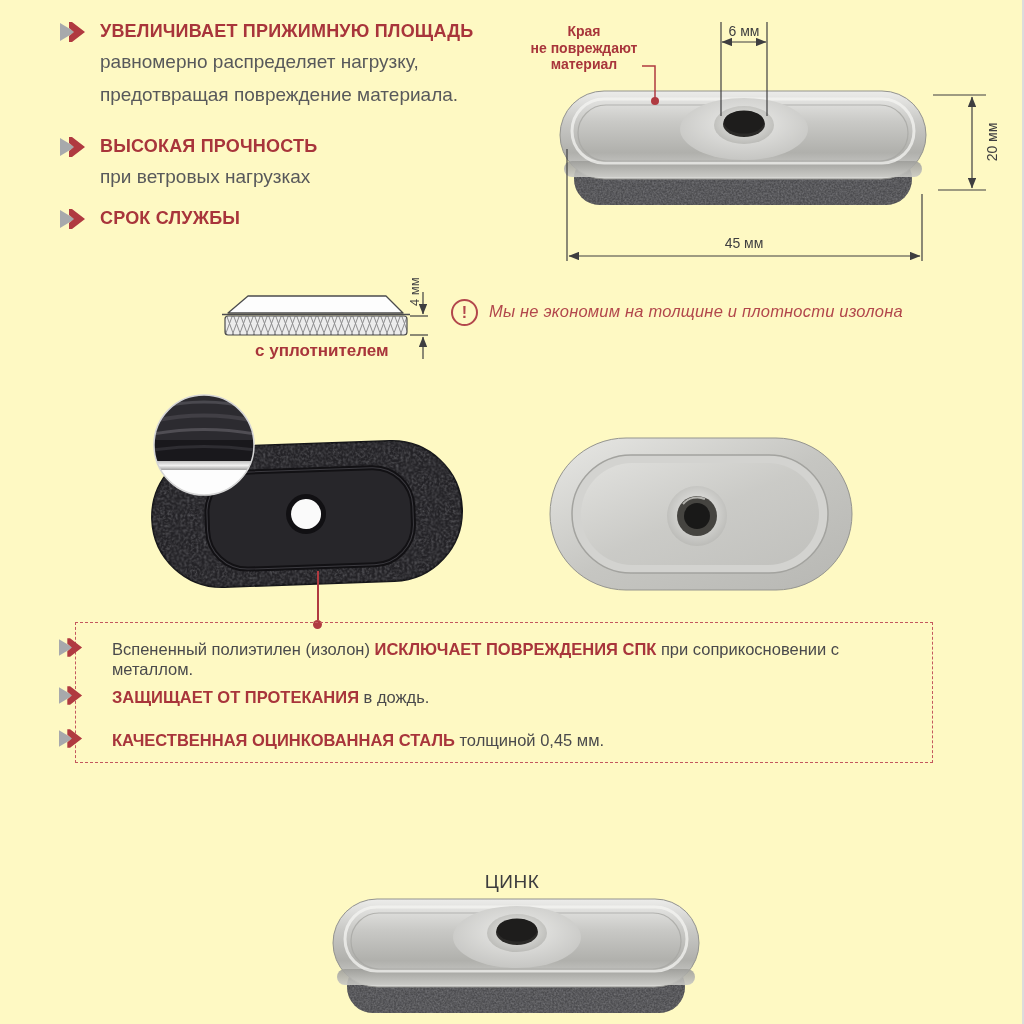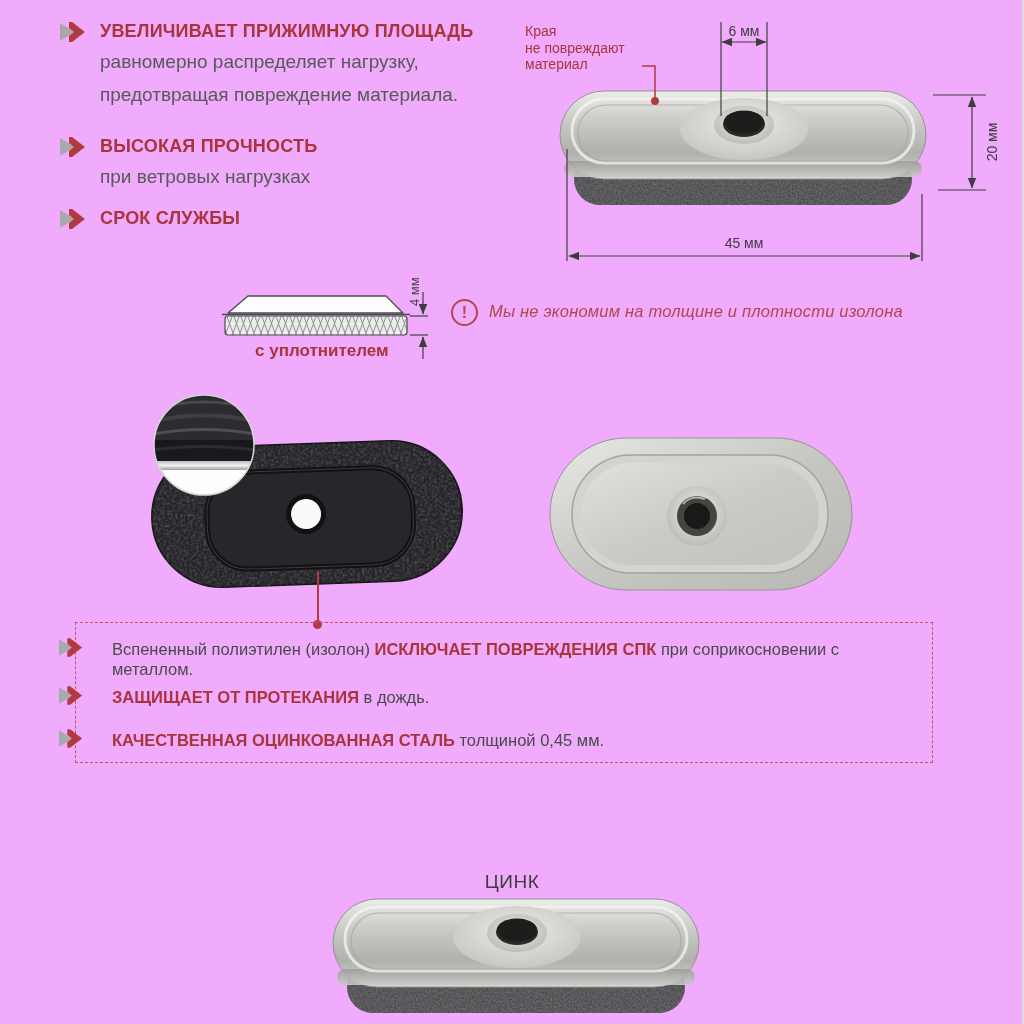--- a/index.html
+++ b/index.html
@@ -1,33 +1,33 @@
 <!DOCTYPE html>
 <html lang="ru"><head>
 <meta charset="utf-8">
 <style>
   * { margin:0; padding:0; box-sizing:border-box; }
   html,body { background:#ffffff; }
   .page {
-    position:relative; width:1024px; height:1024px; background:#f0abfc;
+    position:relative; width:1024px; height:1024px; background:#fef9c3;
     font-family:"Liberation Sans","DejaVu Sans",sans-serif; overflow:hidden;
   }
 
   
   .feat { position:absolute; left:60px; display:flex; gap:14px; }
   .feat .chev { flex:0 0 auto; margin-top:2px; }
   .feat h3 { font-size:18px; line-height:22px; font-weight:bold; color:#a8353b; letter-spacing:.2px; }
   .feat .fbody { margin-top:3px; font-size:19px; line-height:33px; color:#58595b; }
 
   
   .hero-svg { position:absolute; left:538px; top:14px; width:482px; height:262px; z-index:1; }
   .dim-line { stroke:#3e3e40; stroke-width:1.2; fill:none; }
   .dim-text { font-size:14px; fill:#3e3e40; font-family:"Liberation Sans","DejaVu Sans",sans-serif; }
-  .callout { position:absolute; left:525px; top:23px; width:118px; text-align:left;
-             font-size:14px; line-height:16.5px; font-weight:normal; color:#a8353b; z-index:2; }
+  .callout { position:absolute; left:525px; top:23px; width:118px; text-align:center;
+             font-size:14px; line-height:16.5px; font-weight:bold; color:#a8353b; z-index:2; }
 
   
   .cross-svg { position:absolute; left:212px; top:276px; width:240px; height:92px; }
   .cross-label { position:absolute; left:255px; top:341px; font-size:17px; font-weight:bold; color:#a8353b; }
 
   
   .note-circle { position:absolute; left:451px; top:299px; width:27px; height:27px;
                  border:2px solid #b2474c; border-radius:50%; color:#b2474c;
                  font-weight:bold; font-size:16px; line-height:23px; text-align:center; }
   .note-text { position:absolute; left:489px; top:302px; font-size:16.5px; font-style:italic;

